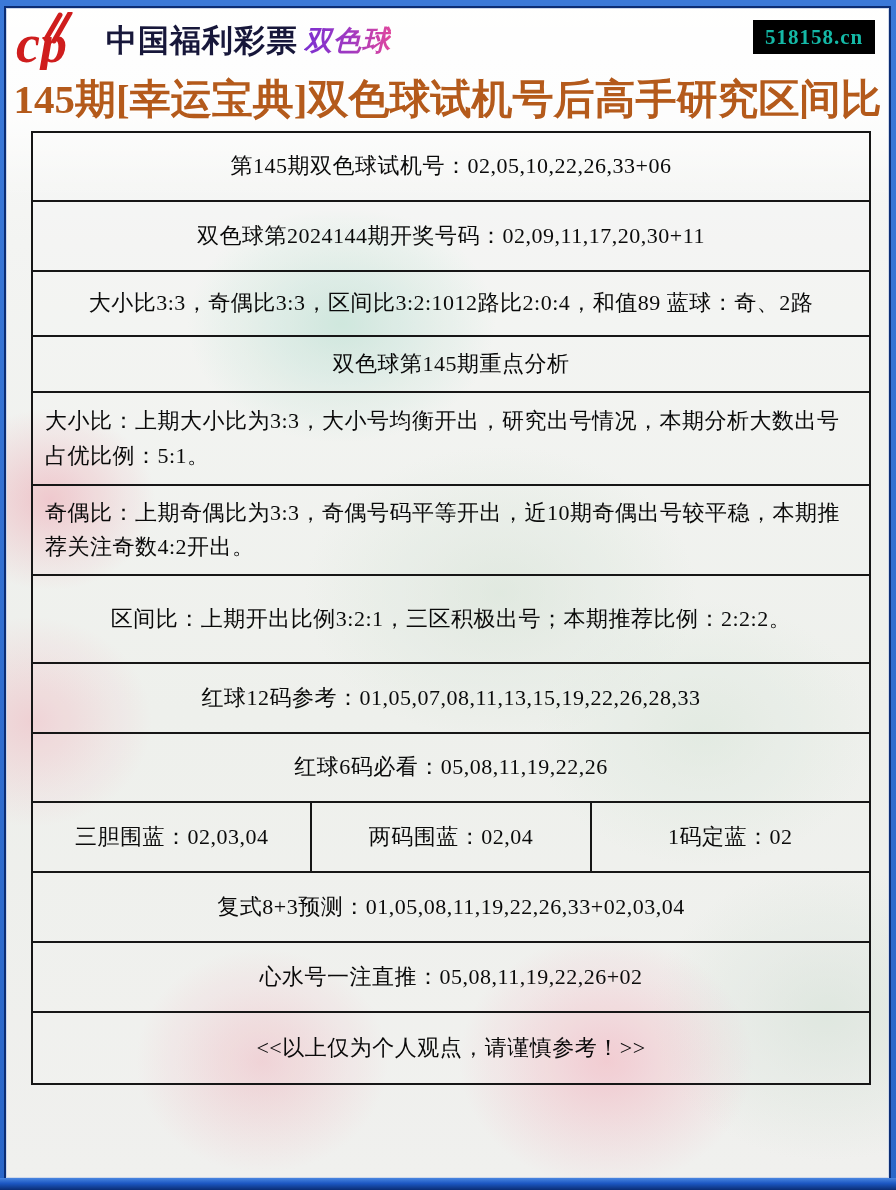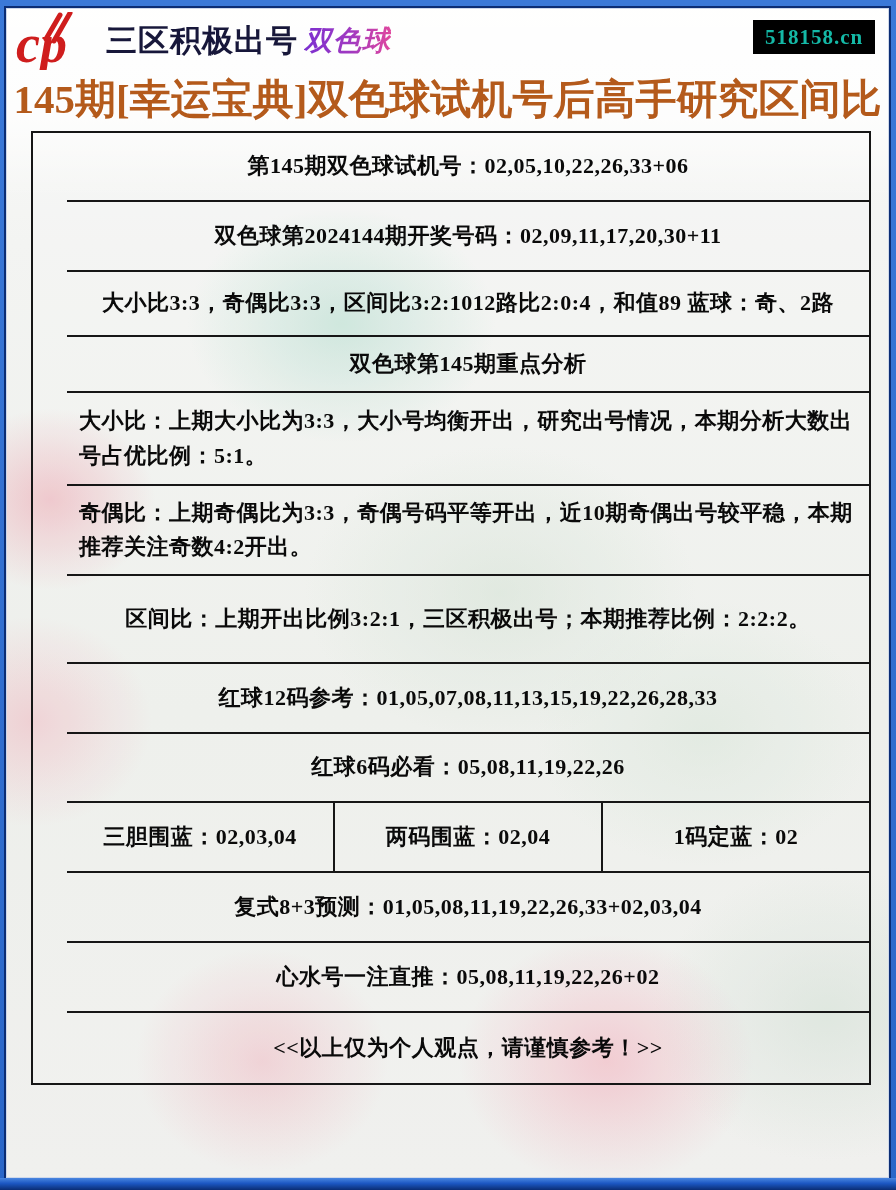--- a/index.html
+++ b/index.html
@@ -63,24 +63,23 @@
     text-shadow:1px 1px 0 rgba(255,255,255,0.7);
   }
   .board{
     position:absolute;top:123px;left:25px;width:840px;
     border:2px solid #161616;box-sizing:border-box;
     background:rgba(255,255,255,0.08);
   }
   .row{
     box-sizing:border-box;border-bottom:2px solid #161616;
     display:flex;align-items:center;justify-content:center;
-    font-size:22px;font-weight:bold;color:#0a0a0a;
+    font-size:22px;font-weight:normal;color:#0a0a0a;
     text-align:center;letter-spacing:0.5px;line-height:1.55;
     padding:0 8px;
-    margin-left:34px;
   }
   .row:last-child{border-bottom:none;}
   .row.left{justify-content:flex-start;text-align:left;padding:0 12px;}
   .row.cells{padding:0;}
   .cell{
     flex:1 1 0;height:100%;display:flex;align-items:center;justify-content:center;
     box-sizing:border-box;
   }
   .cell + .cell{border-left:2px solid #161616;}
 </style>
@@ -92,21 +91,21 @@
 
     <div class="header">
       <div class="logo-wrap">
         <svg class="logo-svg" width="84" height="58" viewBox="0 0 84 58">
           <g stroke="#cf1d1d" stroke-width="5" stroke-linecap="round">
             <line x1="44" y1="3" x2="30" y2="27"></line>
             <line x1="54" y1="1" x2="38" y2="29"></line>
           </g>
           <text x="0" y="50" font-family="Liberation Serif, serif" font-size="54" font-style="italic" font-weight="bold" fill="#cf1d1d">cp</text>
         </svg>
-        <span class="brand-text">三区积极出号</span>
+        <span class="brand-text">中国福利彩票</span>
         <span class="product-text">双色球</span>
       </div>
       <div class="site-badge">518158.cn</div>
     </div>
 
     <div class="page-title">145期[幸运宝典]双色球试机号后高手研究区间比</div>
 
     <div class="board">
       <div class="row" style="height:69px">第145期双色球试机号：02,05,10,22,26,33+06</div>
       <div class="row" style="height:70px">双色球第2024144期开奖号码：02,09,11,17,20,30+11</div>

